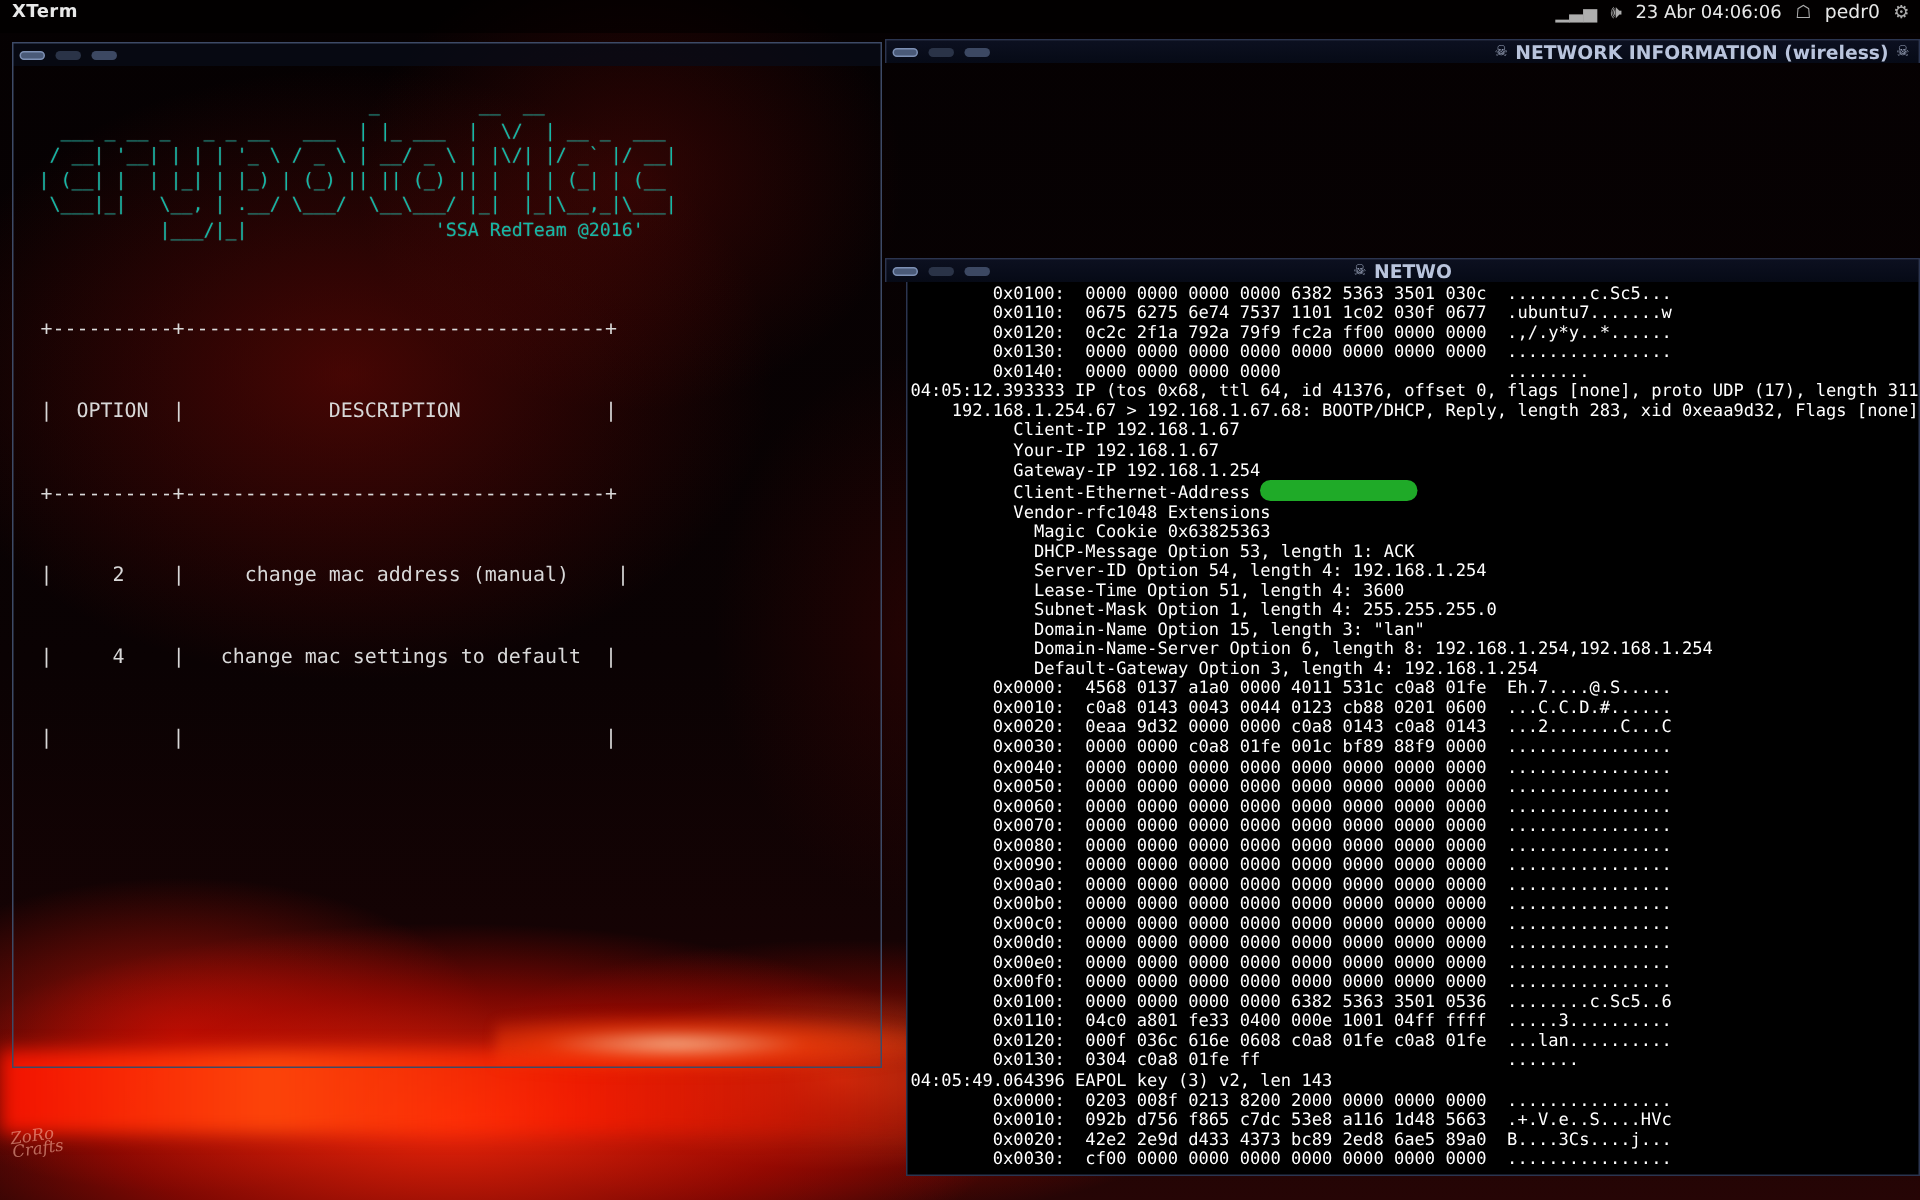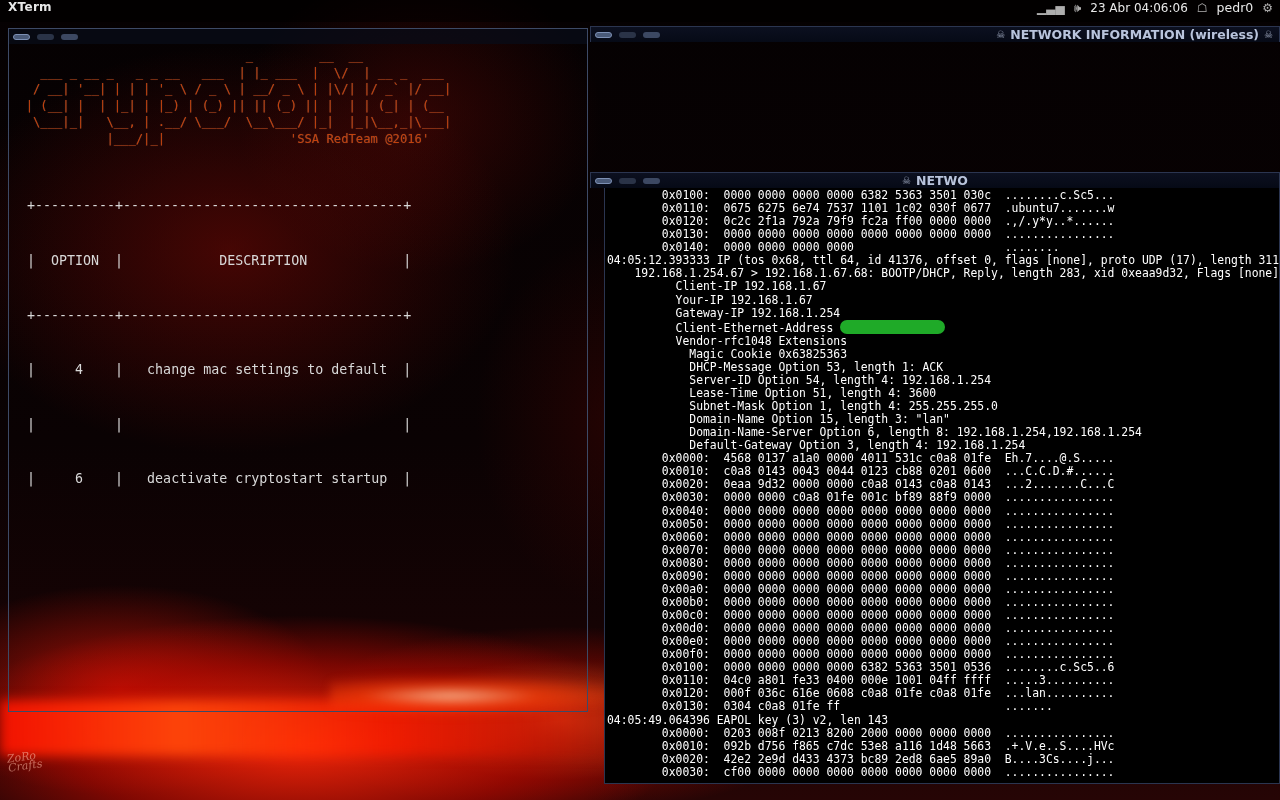--- a/index.html
+++ b/index.html
@@ -106,25 +106,25 @@
   }
   .term-left {
     font-family: "DejaVu Sans Mono", monospace;
     font-size: 13.3px;
     line-height: 18.2px;
     color: #dcdcdc;
     white-space: pre;
     letter-spacing: 0px;
   }
   .banner {
-    color: #c2410c;
+    color: #14b8a6;
     font-size: 12.2px;
     line-height: 16.5px;
     white-space: pre;
-    padding-top: 4px;
+    padding-top: 18px;
     text-shadow: 0 0 1px rgba(255,255,255,.25);
   }
   .menu-table { padding-top: 14px; color: #d8d8d8; }
   .redact {
     display: inline-block;
     background: #1faa28;
     border-radius: 7px;
     color: transparent;
     height: 14px;
     vertical-align: -2px;
@@ -196,23 +196,23 @@
     ___ _ __ _   _ _ __   ___  | |_ ___  |  \/  | __ _  ___
    / __| '__| | | | '_ \ / _ \ | __/ _ \ | |\/| |/ _` |/ __|
   | (__| |  | |_| | |_) | (_) || || (_) || |  | | (_| | (__
    \___|_|   \__, | .__/ \___/  \__\___/ |_|  |_|\__,_|\___|
              |___/|_|                 'SSA RedTeam @2016'</div>
 
     <div class="term-left menu-table">
       <div>  +----------+-----------------------------------+</div>
       <div>  |  <span>OPTION</span>  |            <span>DESCRIPTION</span>            |</div>
       <div>  +----------+-----------------------------------+</div>
+      <div>  |     <span>2</span>    |     <span>change mac address (manual)</span>    |</div>
       <div>  |     <span>4</span>    |   <span>change mac settings to default</span>  |</div>
       <div>  |          |                                   |</div>
-      <div>  |     <span>6</span>    |   <span>deactivate cryptostart startup</span>  |</div>
       
       
       
       
       
       
       
       
       
     </div>

